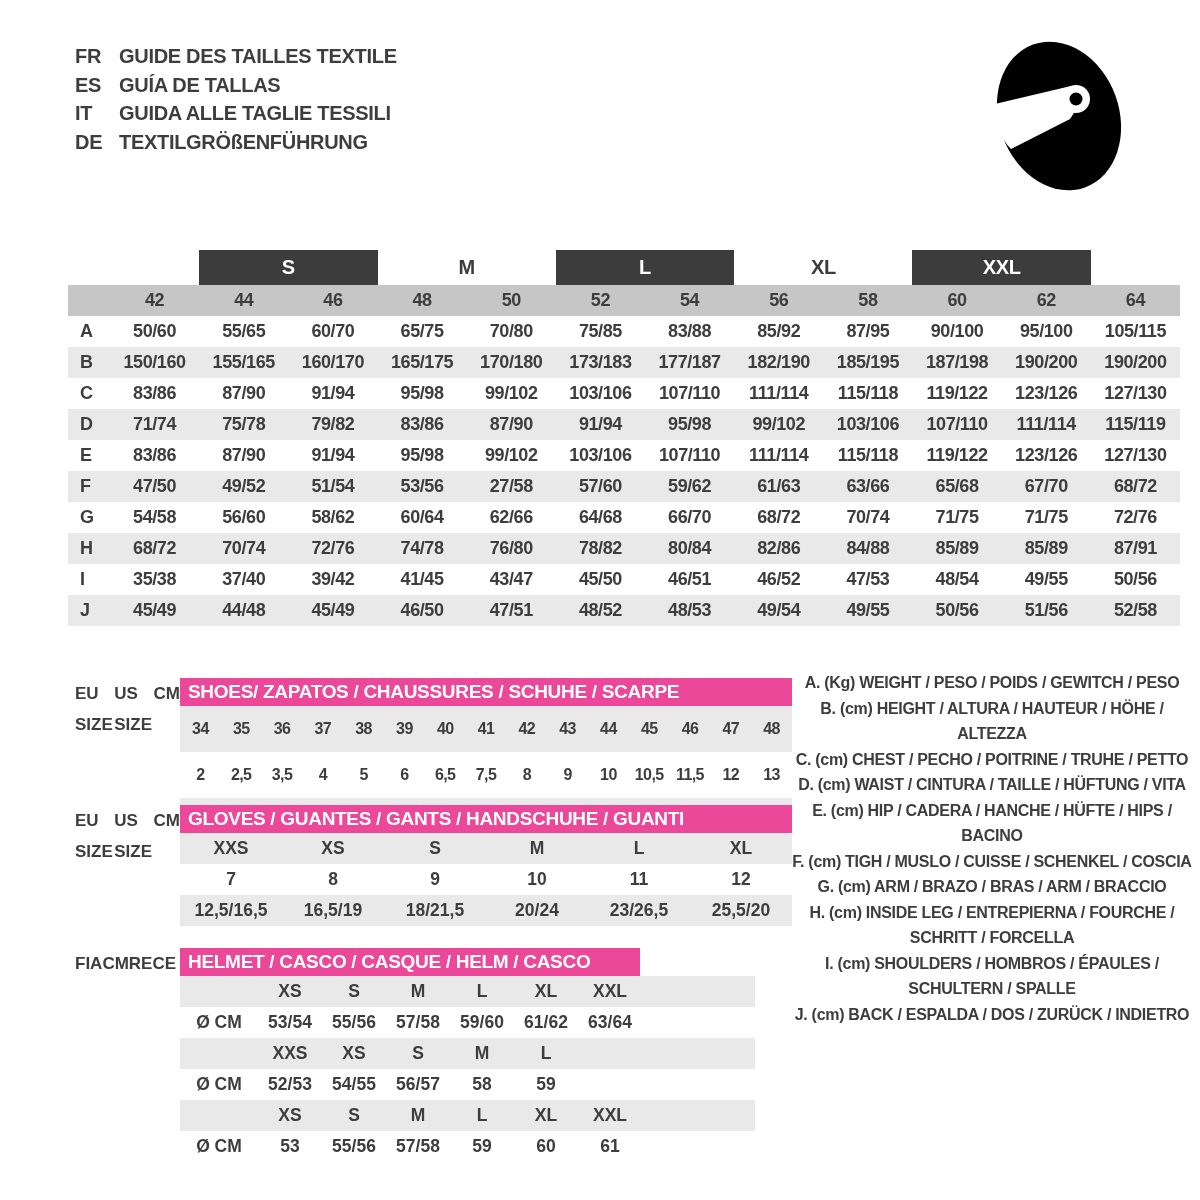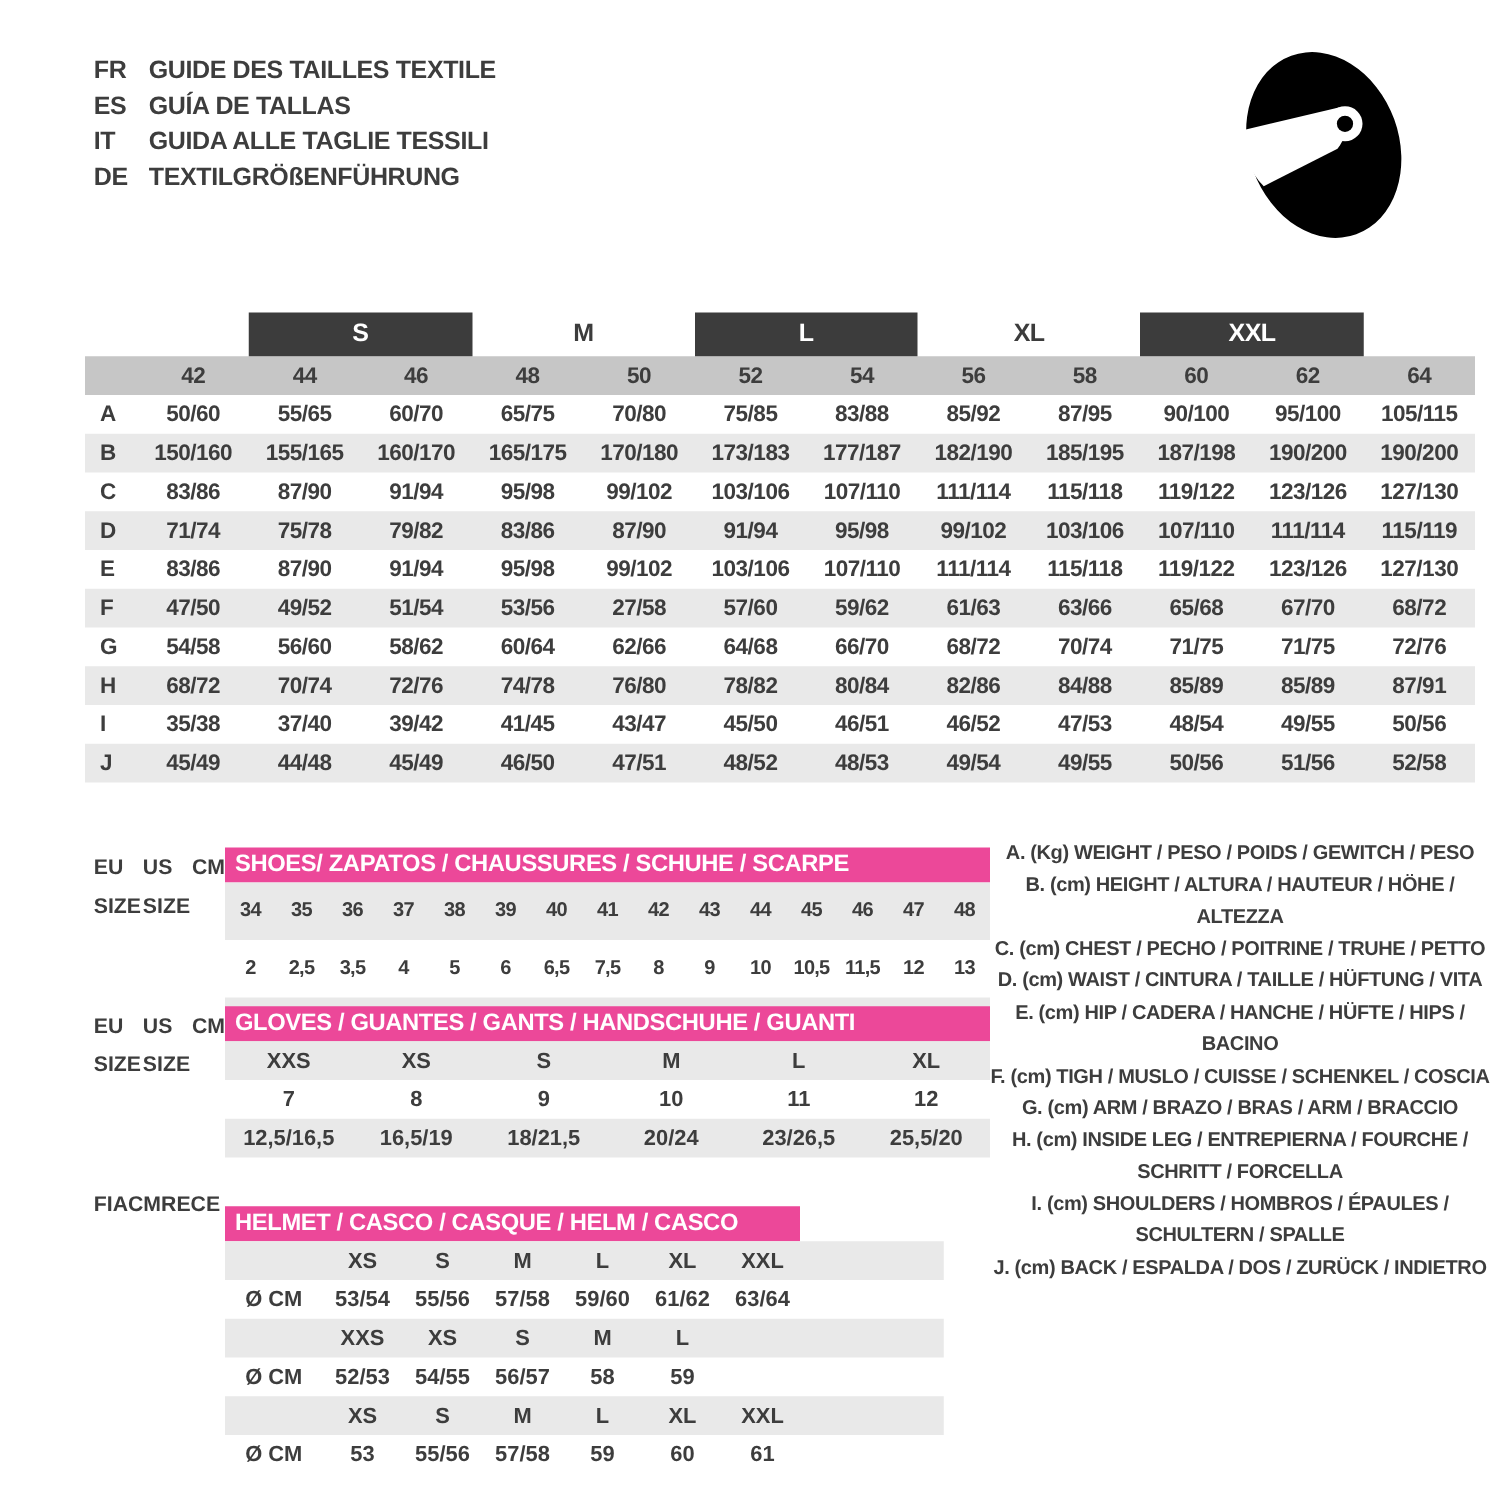--- a/index.html
+++ b/index.html
@@ -355,21 +355,21 @@
   <div class="lbl-col">
       <div class="lbl-cell hdr-sp"></div>
       <div class="lbl-cell"></div>
       <div class="lbl-cell">FIA</div>
       <div class="lbl-cell"></div>
       <div class="lbl-cell">CMR</div>
       <div class="lbl-cell"></div>
       <div class="lbl-cell">ECE</div>
     </div>
   <div class="tbl-body" style="width:575px;">
-    <div class="dark-bar" style="width:452px;margin-top:17px;">HELMET / CASCO / CASQUE / HELM / CASCO</div>
+    <div class="dark-bar" style="width:452px;">HELMET / CASCO / CASQUE / HELM / CASCO</div>
   <div class="helm-row band">
         <div class="cell"></div>
         <div class="cell">XS</div>
         <div class="cell">S</div>
         <div class="cell">M</div>
         <div class="cell">L</div>
         <div class="cell">XL</div>
         <div class="cell">XXL</div>
       </div>
       <div class="helm-row">

